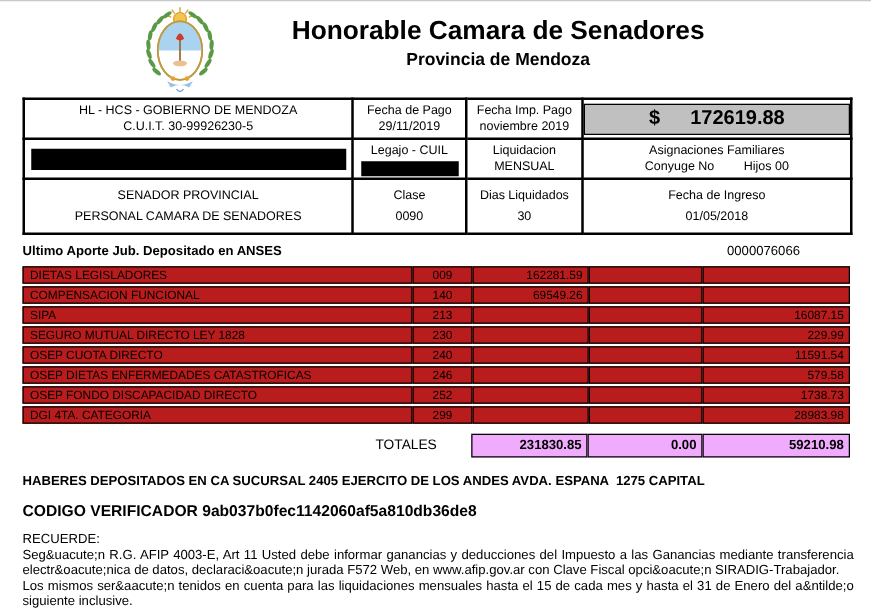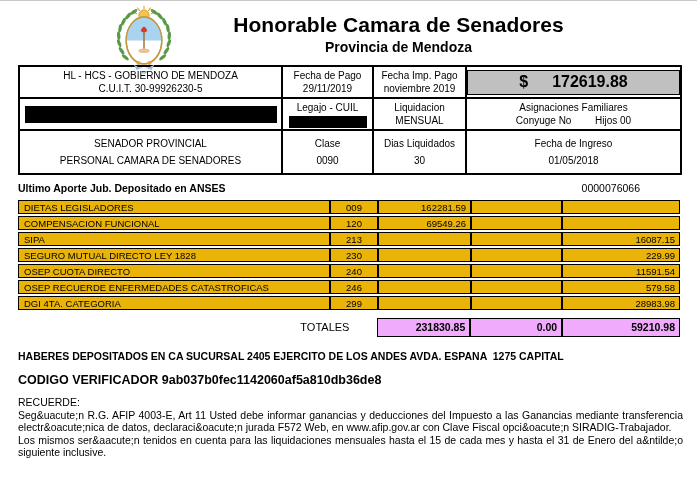--- a/index.html
+++ b/index.html
@@ -1,21 +1,21 @@
 <!DOCTYPE html>
 <html><head>
 <meta charset="utf-8">
 <style>
   * { box-sizing: border-box; }
   html,body { margin:0; padding:0; background:#fff; }
   body { font-family:"Liberation Sans", sans-serif; color:#000; }
   .page { position:relative; width:697px; height:489px; background:#fff; border-top:1px solid #c8c8c8; overflow:hidden; }
 
   
-  .header { position:relative; height:64px; }
+  .header { position:relative; height:77px; }
   .logo { position:absolute; left:101px; top:2px; width:86px; height:73px; }
   .titles { margin-left:100px; padding-top:13px; text-align:center; }
   .title { font-size:21px; font-weight:bold; line-height:22px; }
   .subtitle { font-size:14px; font-weight:bold; margin-top:3px; }
 
   
   table.info { margin-left:18px; width:662px; border-collapse:collapse; table-layout:fixed; font-size:10px; text-align:center; }
   table.info td { border:2px solid #000; padding:0; vertical-align:middle; }
   table.info tr.r1 td, table.info tr.r2 td { height:32px; }
   table.info tr.r3 td { height:44px; }
@@ -27,21 +27,21 @@
   .bar-cuil { width:78px; height:12px; background:#000; margin:2px auto 0; }
 
   
   .aporte { display:flex; justify-content:space-between; width:662px; margin:7px 0 4px 18px; font-size:10.5px;gap:13px; }
   .aporte-label { font-weight:bold; }
   .aporte-value { margin-right:40px; }
 
   
   table.concepts { margin-left:18px; width:662px; border-collapse:separate; border-spacing:0 2px; table-layout:fixed; font-size:9.5px; }
   table.concepts th { background:#c0c0c0; border:1px solid #000; font-size:10px; font-weight:bold; height:17px; padding:0; text-align:center; }
-  table.concepts td { border:1px solid #000; height:14px; padding:0 4px; background:#eab308; }
+  table.concepts td { border:1px solid #000; height:14px; padding:0 4px; background:#b91c1c; }
   .c-name { text-align:left; padding-left:5px !important; }
   .c-items { text-align:center; }
   .c-num { text-align:right; }
 
   
   .totales { display:flex; margin:6px 0 0 18px; width:662px; }
   .tot-label { width:360px; padding-right:28px; text-align:right; font-weight:normal; font-size:11px; line-height:19px; }
   .tot-cell { border:1px solid #000; background:#f0abfc; font-weight:bold; font-size:10.5px; text-align:right; padding:0 4px; height:19px; line-height:17px; }
   .tot-con { width:93px; } .tot-sin { width:92px; } .tot-desc { width:118px;padding-left:12px; }
 
@@ -187,21 +187,21 @@
     <tbody>
     <tr>
       <td class="c-name">DIETAS LEGISLADORES</td>
       <td class="c-items">009</td>
       <td class="c-num">162281.59</td>
       <td class="c-num"></td>
       <td class="c-num"></td>
     </tr>
     <tr>
       <td class="c-name">COMPENSACION FUNCIONAL</td>
-      <td class="c-items">120</td>
+      <td class="c-items">140</td>
       <td class="c-num">69549.26</td>
       <td class="c-num"></td>
       <td class="c-num"></td>
     </tr>
     <tr>
       <td class="c-name">SIPA</td>
       <td class="c-items">213</td>
       <td class="c-num"></td>
       <td class="c-num"></td>
       <td class="c-num">16087.15</td>
@@ -214,25 +214,32 @@
       <td class="c-num">229.99</td>
     </tr>
     <tr>
       <td class="c-name">OSEP CUOTA DIRECTO</td>
       <td class="c-items">240</td>
       <td class="c-num"></td>
       <td class="c-num"></td>
       <td class="c-num">11591.54</td>
     </tr>
     <tr>
-      <td class="c-name">OSEP RECUERDE ENFERMEDADES CATASTROFICAS</td>
+      <td class="c-name">OSEP DIETAS ENFERMEDADES CATASTROFICAS</td>
       <td class="c-items">246</td>
       <td class="c-num"></td>
       <td class="c-num"></td>
       <td class="c-num">579.58</td>
+    </tr>
+    <tr>
+      <td class="c-name">OSEP FONDO DISCAPACIDAD DIRECTO</td>
+      <td class="c-items">252</td>
+      <td class="c-num"></td>
+      <td class="c-num"></td>
+      <td class="c-num">1738.73</td>
     </tr>
     <tr>
       <td class="c-name">DGI 4TA. CATEGORIA</td>
       <td class="c-items">299</td>
       <td class="c-num"></td>
       <td class="c-num"></td>
       <td class="c-num">28983.98</td>
     </tr>
   </tbody>
     </table>

